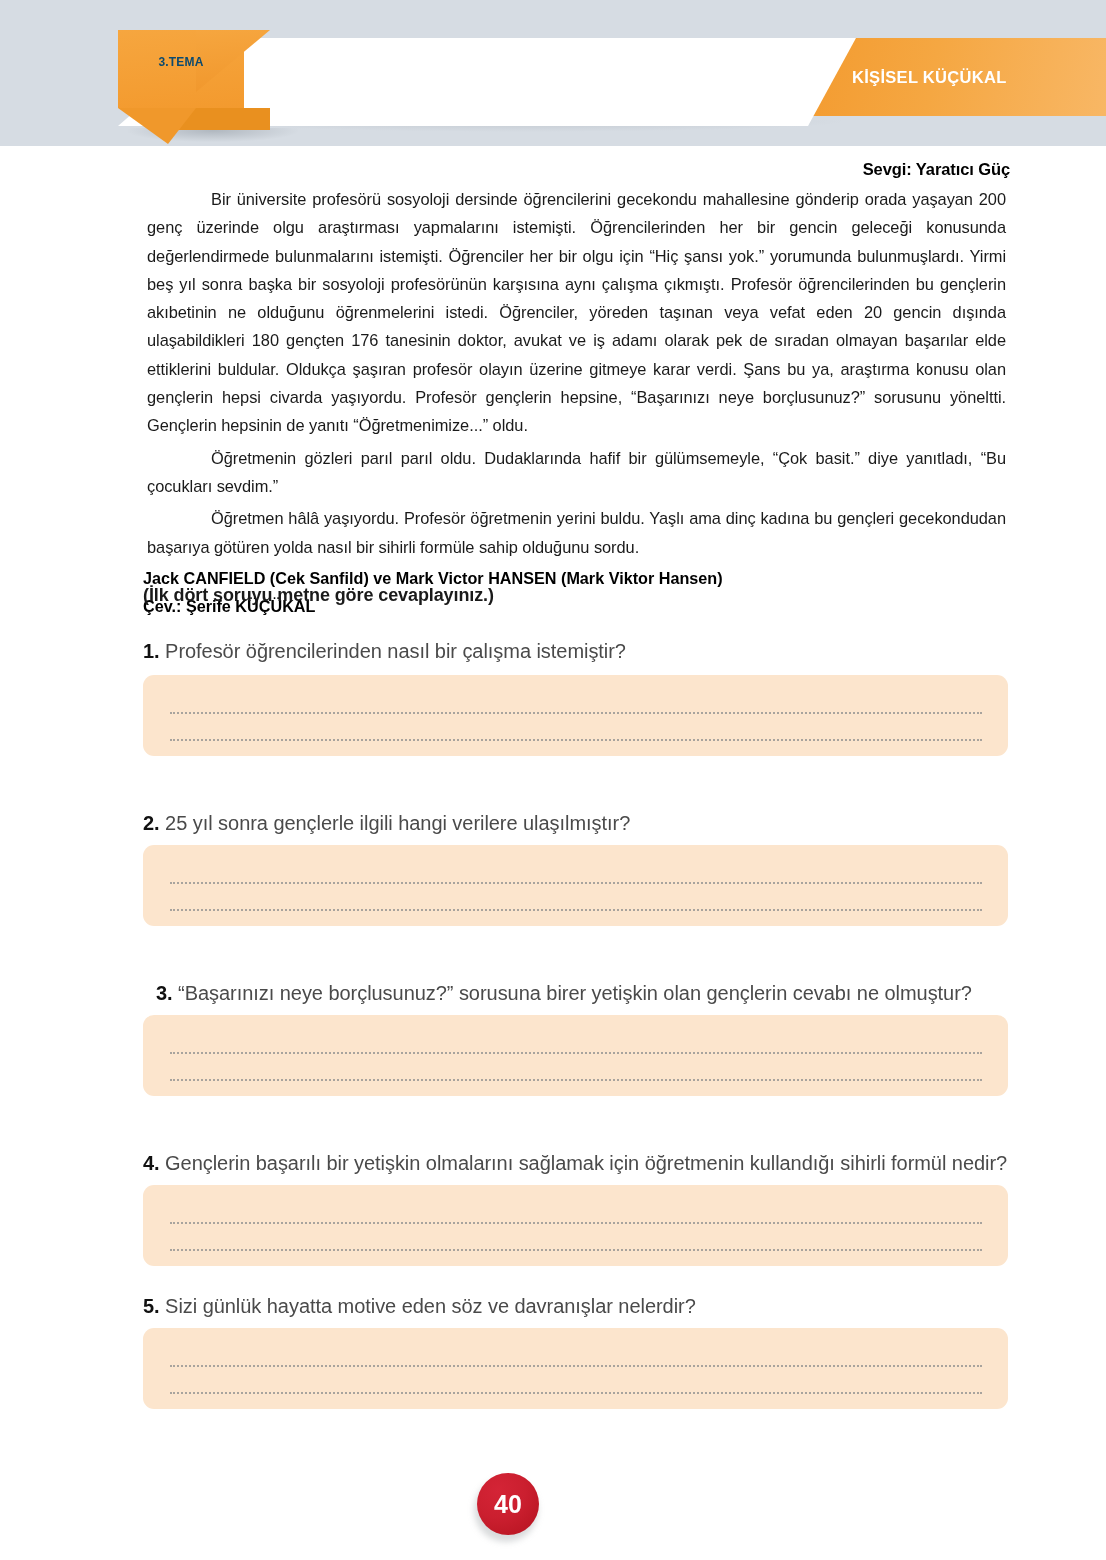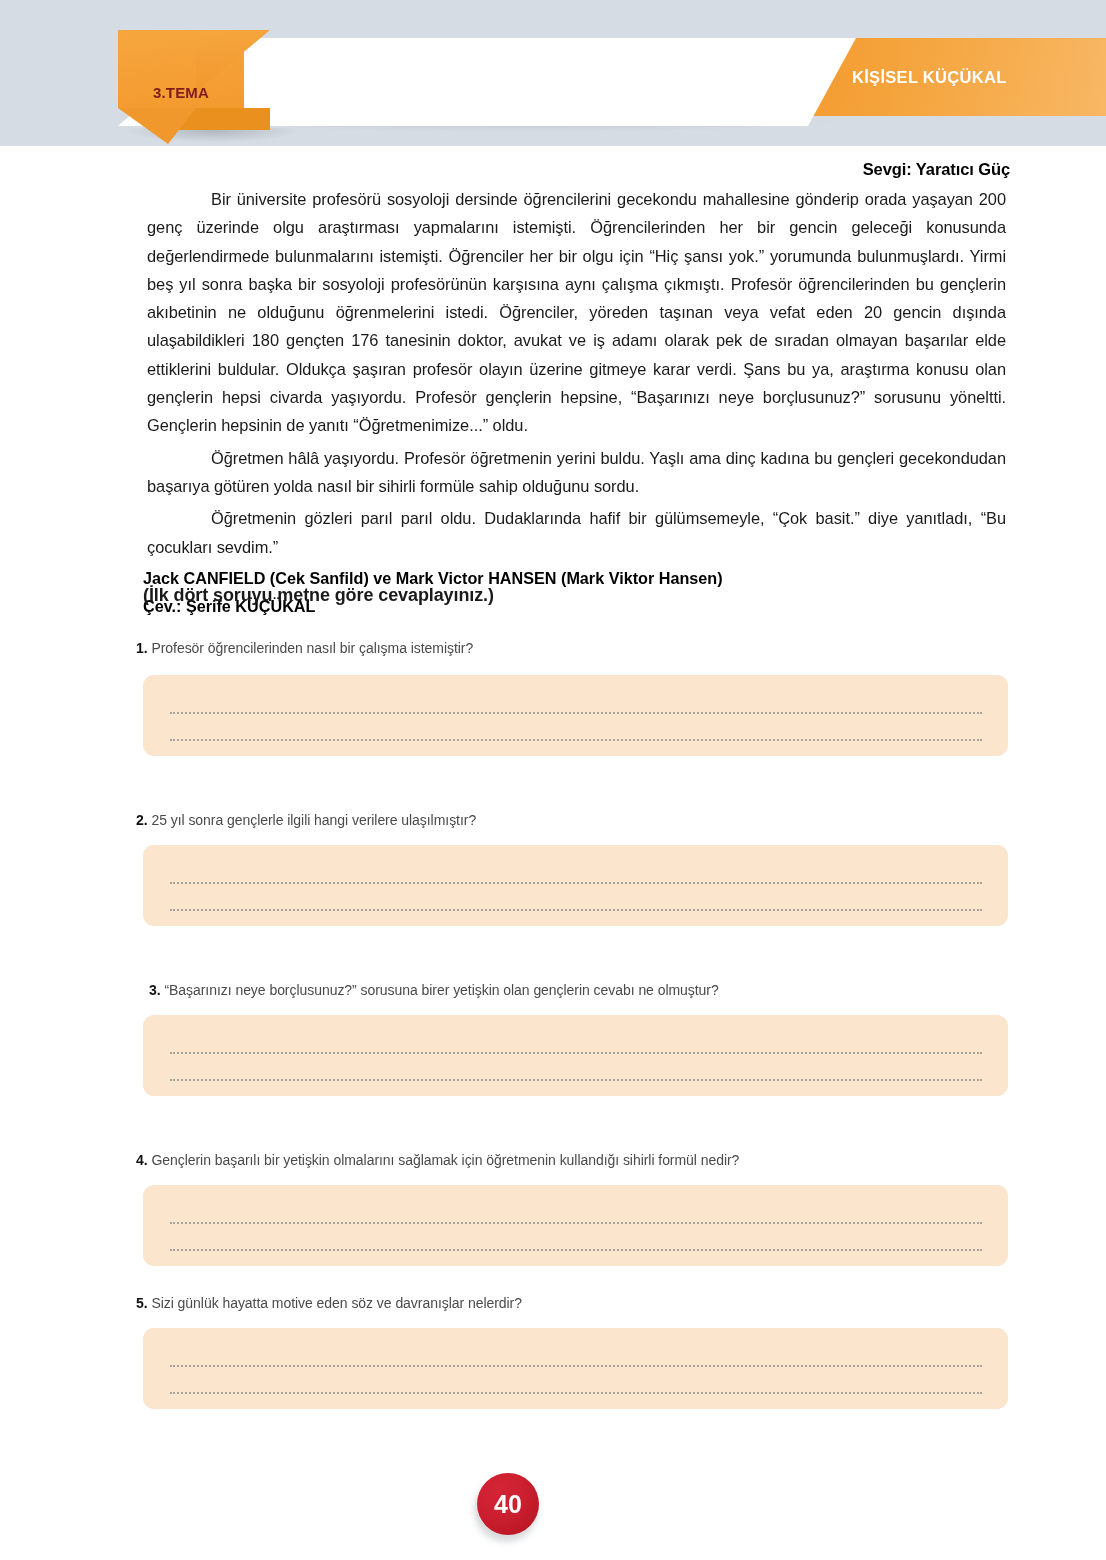--- a/index.html
+++ b/index.html
@@ -102,25 +102,24 @@
     width: 650px;
     height: 12px;
     background: radial-gradient(ellipse at 50% 10%, rgba(90,100,110,0.16) 0%, rgba(90,100,110,0) 70%);
   }
   .tema-label {
     position: absolute;
     left: 118px;
     top: 55px;
     width: 126px;
     text-align: center;
-    color: #7f1d1d;
-    font-size: 15px;
+    color: #0c4a6e;
+    font-size: 12px;
     font-weight: bold;
     letter-spacing: 0.2px;
-    margin-top: 29px;
   }
   .header-title {
     position: absolute;
     left: 250px;
     top: 62px;
     width: 580px;
     text-align: center;
     color: #f59a2b;
     font-size: 25px;
     font-weight: bold;
@@ -183,23 +182,23 @@
     left: 143px;
     top: 439px;
     font-size: 18px;
     font-weight: bold;
     color: #1a1a1a;
     letter-spacing: -0.1px;
   }
 
   .question {
     position: absolute;
-    left: 136px;
+    left: 143px;
     width: 880px;
-    font-size: 14px;
+    font-size: 20px;
     color: #4a4a4a;
     letter-spacing: -0.05px;
     white-space: nowrap;
   }
   .question .qnum {
     font-weight: bold;
     color: #111111;
   }
 
   .answer-box {
@@ -265,22 +264,22 @@
   <div class="tema-fold-left"></div>
   <div class="tema-label">3.TEMA</div>
   <div class="header-subject">KİŞİSEL KÜÇÜKAL</div>
 </div>
 
 <div class="content">
 
   <div class="passage">
     <div class="passage-title">Sevgi: Yaratıcı Güç</div>
     <p>Bir üniversite profesörü sosyoloji dersinde öğrencilerini gecekondu mahallesine gönderip orada yaşayan 200 genç üzerinde olgu araştırması yapmalarını istemişti. Öğrencilerinden her bir gencin geleceği konusunda değerlendirmede bulunmalarını istemişti. Öğrenciler her bir olgu için “Hiç şansı yok.” yorumunda bulunmuşlardı. Yirmi beş yıl sonra başka bir sosyoloji profesörünün karşısına aynı çalışma çıkmıştı. Profesör öğrencilerinden bu gençlerin akıbetinin ne olduğunu öğrenmelerini istedi. Öğrenciler, yöreden taşınan veya vefat eden 20 gencin dışında ulaşabildikleri 180 gençten 176 tanesinin doktor, avukat ve iş adamı olarak pek de sıradan olmayan başarılar elde ettiklerini buldular. Oldukça şaşıran profesör olayın üzerine gitmeye karar verdi. Şans bu ya, araştırma konusu olan gençlerin hepsi civarda yaşıyordu. Profesör gençlerin hepsine, “Başarınızı neye borçlusunuz?” sorusunu yöneltti. Gençlerin hepsinin de yanıtı “Öğretmenimize...” oldu.</p>
+    <p>Öğretmenin gözleri parıl parıl oldu. Dudaklarında hafif bir gülümsemeyle, “Çok basit.” diye yanıtladı, “Bu çocukları sevdim.”</p>
     <p>Öğretmen hâlâ yaşıyordu. Profesör öğretmenin yerini buldu. Yaşlı ama dinç kadına bu gençleri gecekondudan başarıya götüren yolda nasıl bir sihirli formüle sahip olduğunu sordu.</p>
-    <p>Öğretmenin gözleri parıl parıl oldu. Dudaklarında hafif bir gülümsemeyle, “Çok basit.” diye yanıtladı, “Bu çocukları sevdim.”</p>
     <div class="attribution">Jack CANFIELD (Cek Sanfild) ve Mark Victor HANSEN (Mark Viktor Hansen)</div>
     <div class="attribution">Çev.: Şerife KÜÇÜKAL</div>
   </div>
 
   <div class="instruction">(İlk dört soruyu metne göre cevaplayınız.)</div>
 
   <div class="question" style="top:494px;">
     <span class="qnum">1.</span>
     <span>Profesör öğrencilerinden nasıl bir çalışma istemiştir?</span>
   </div>

